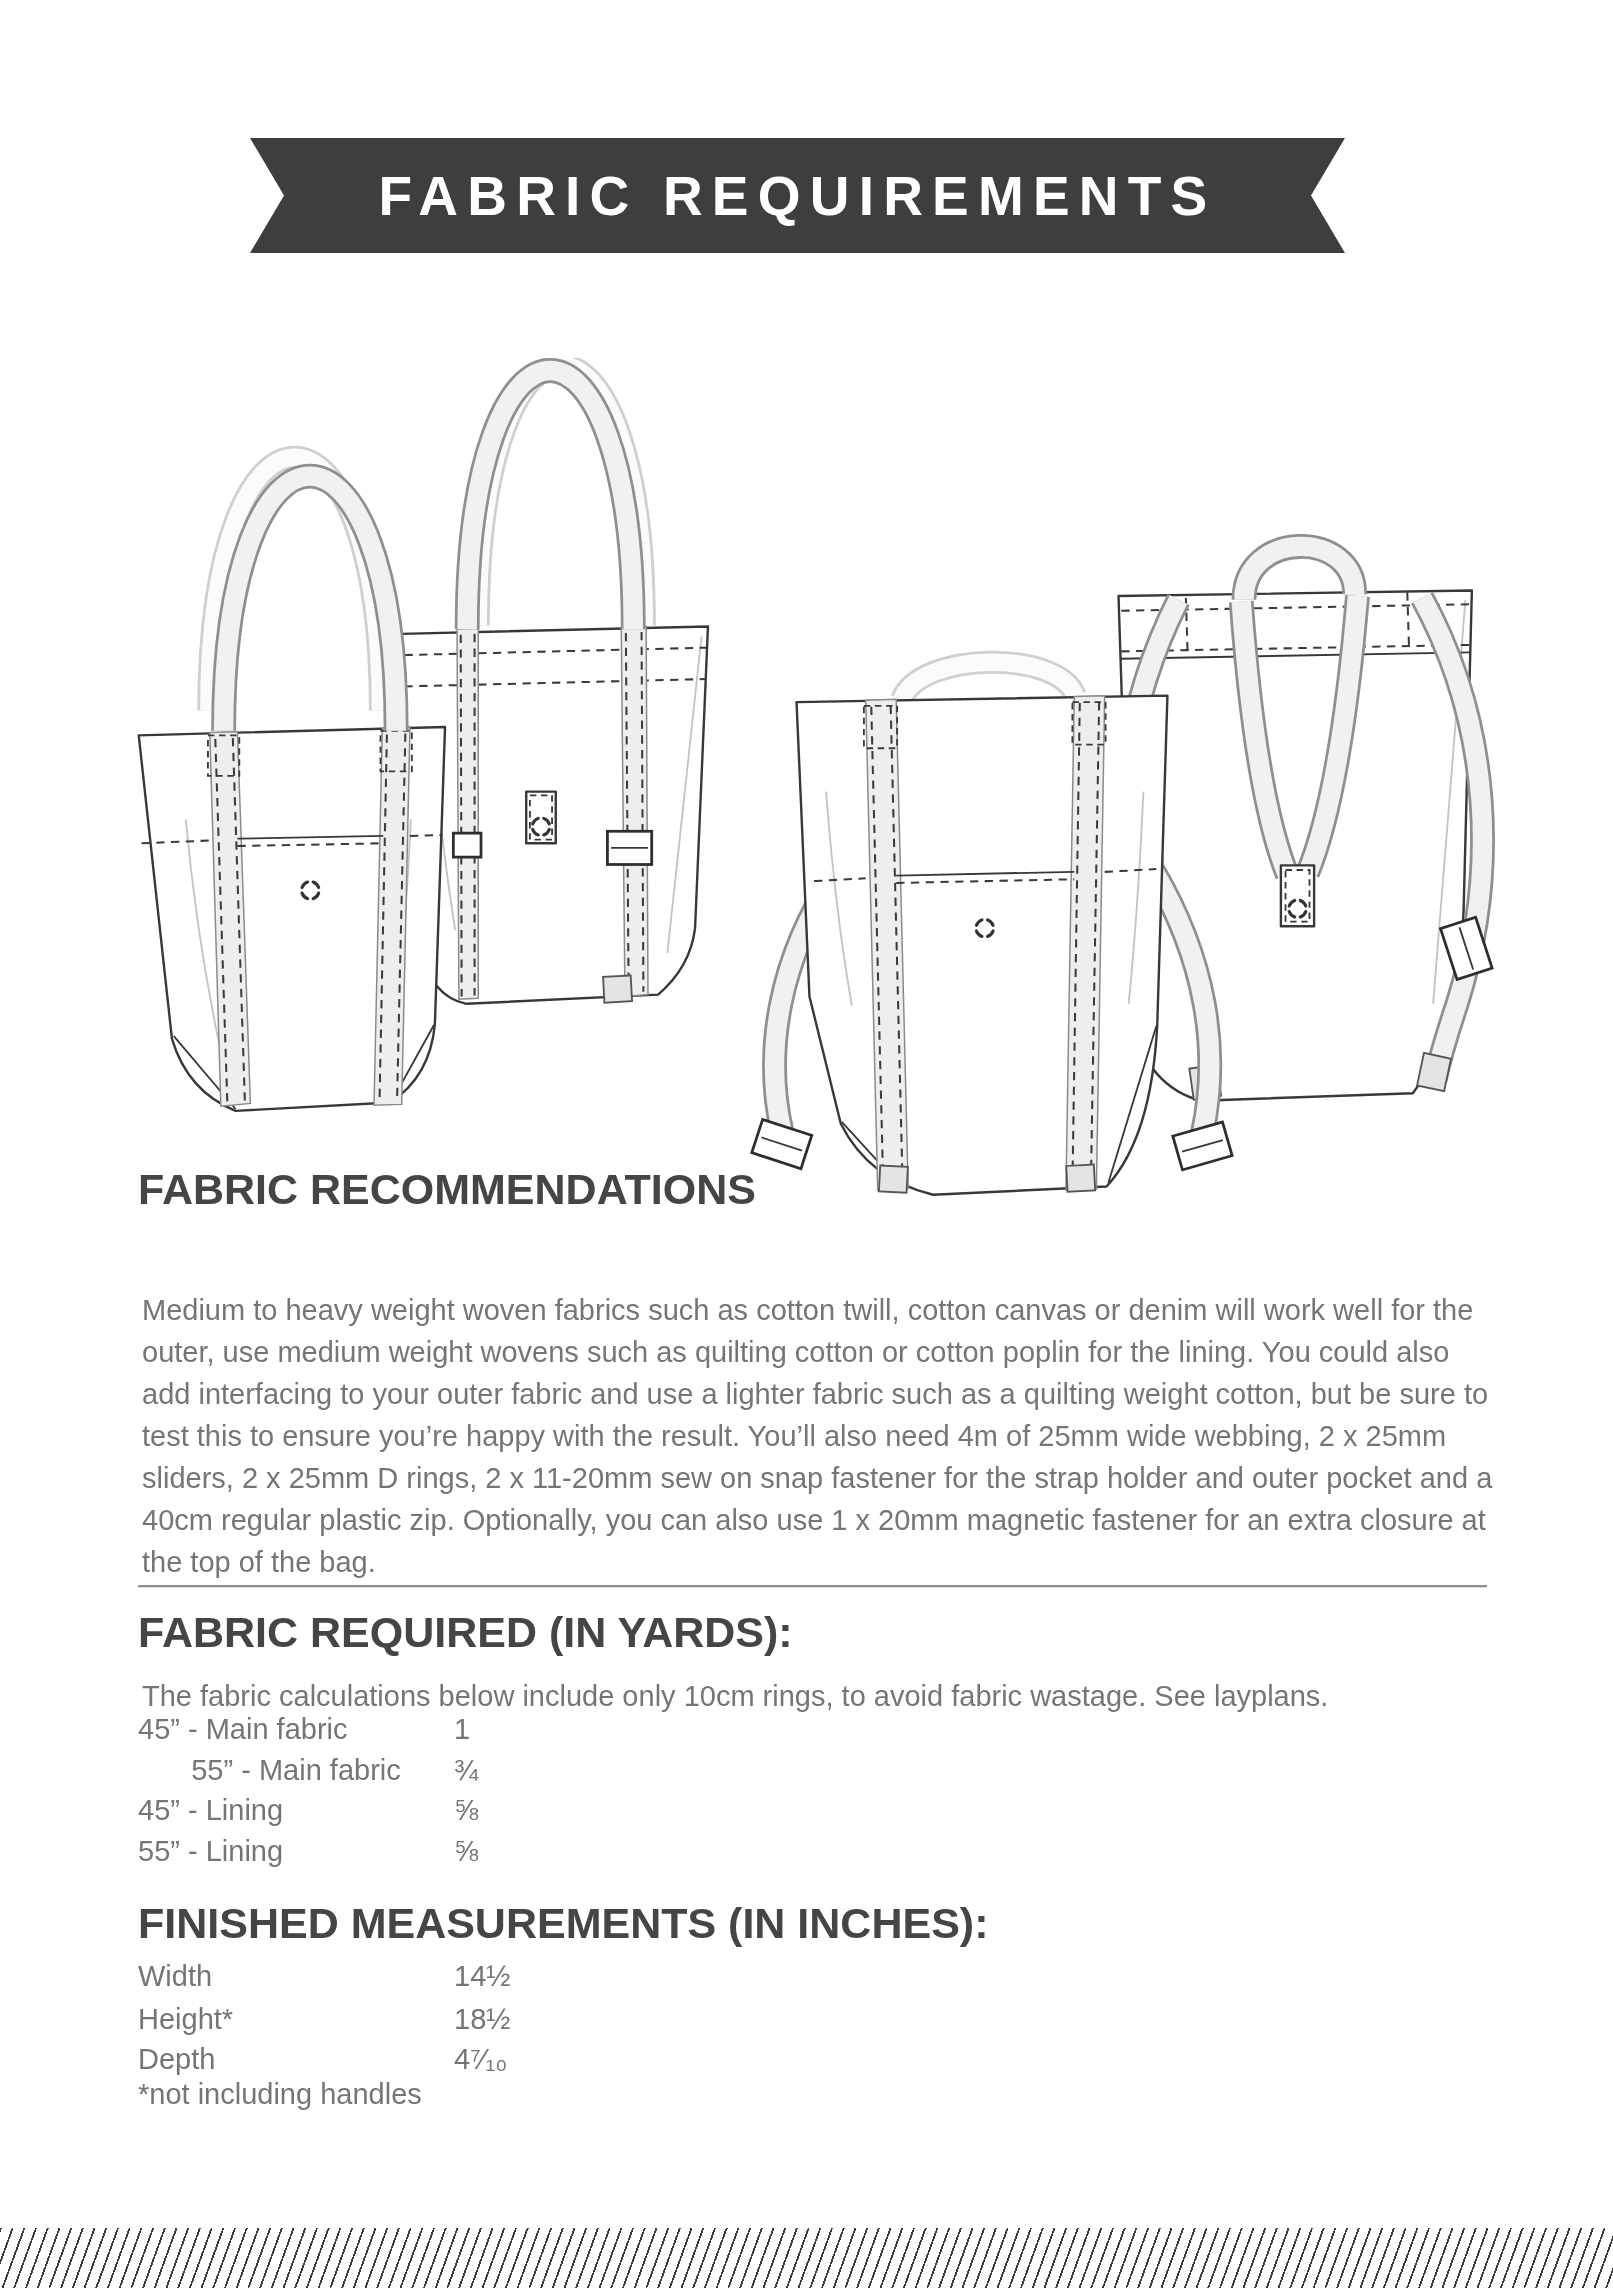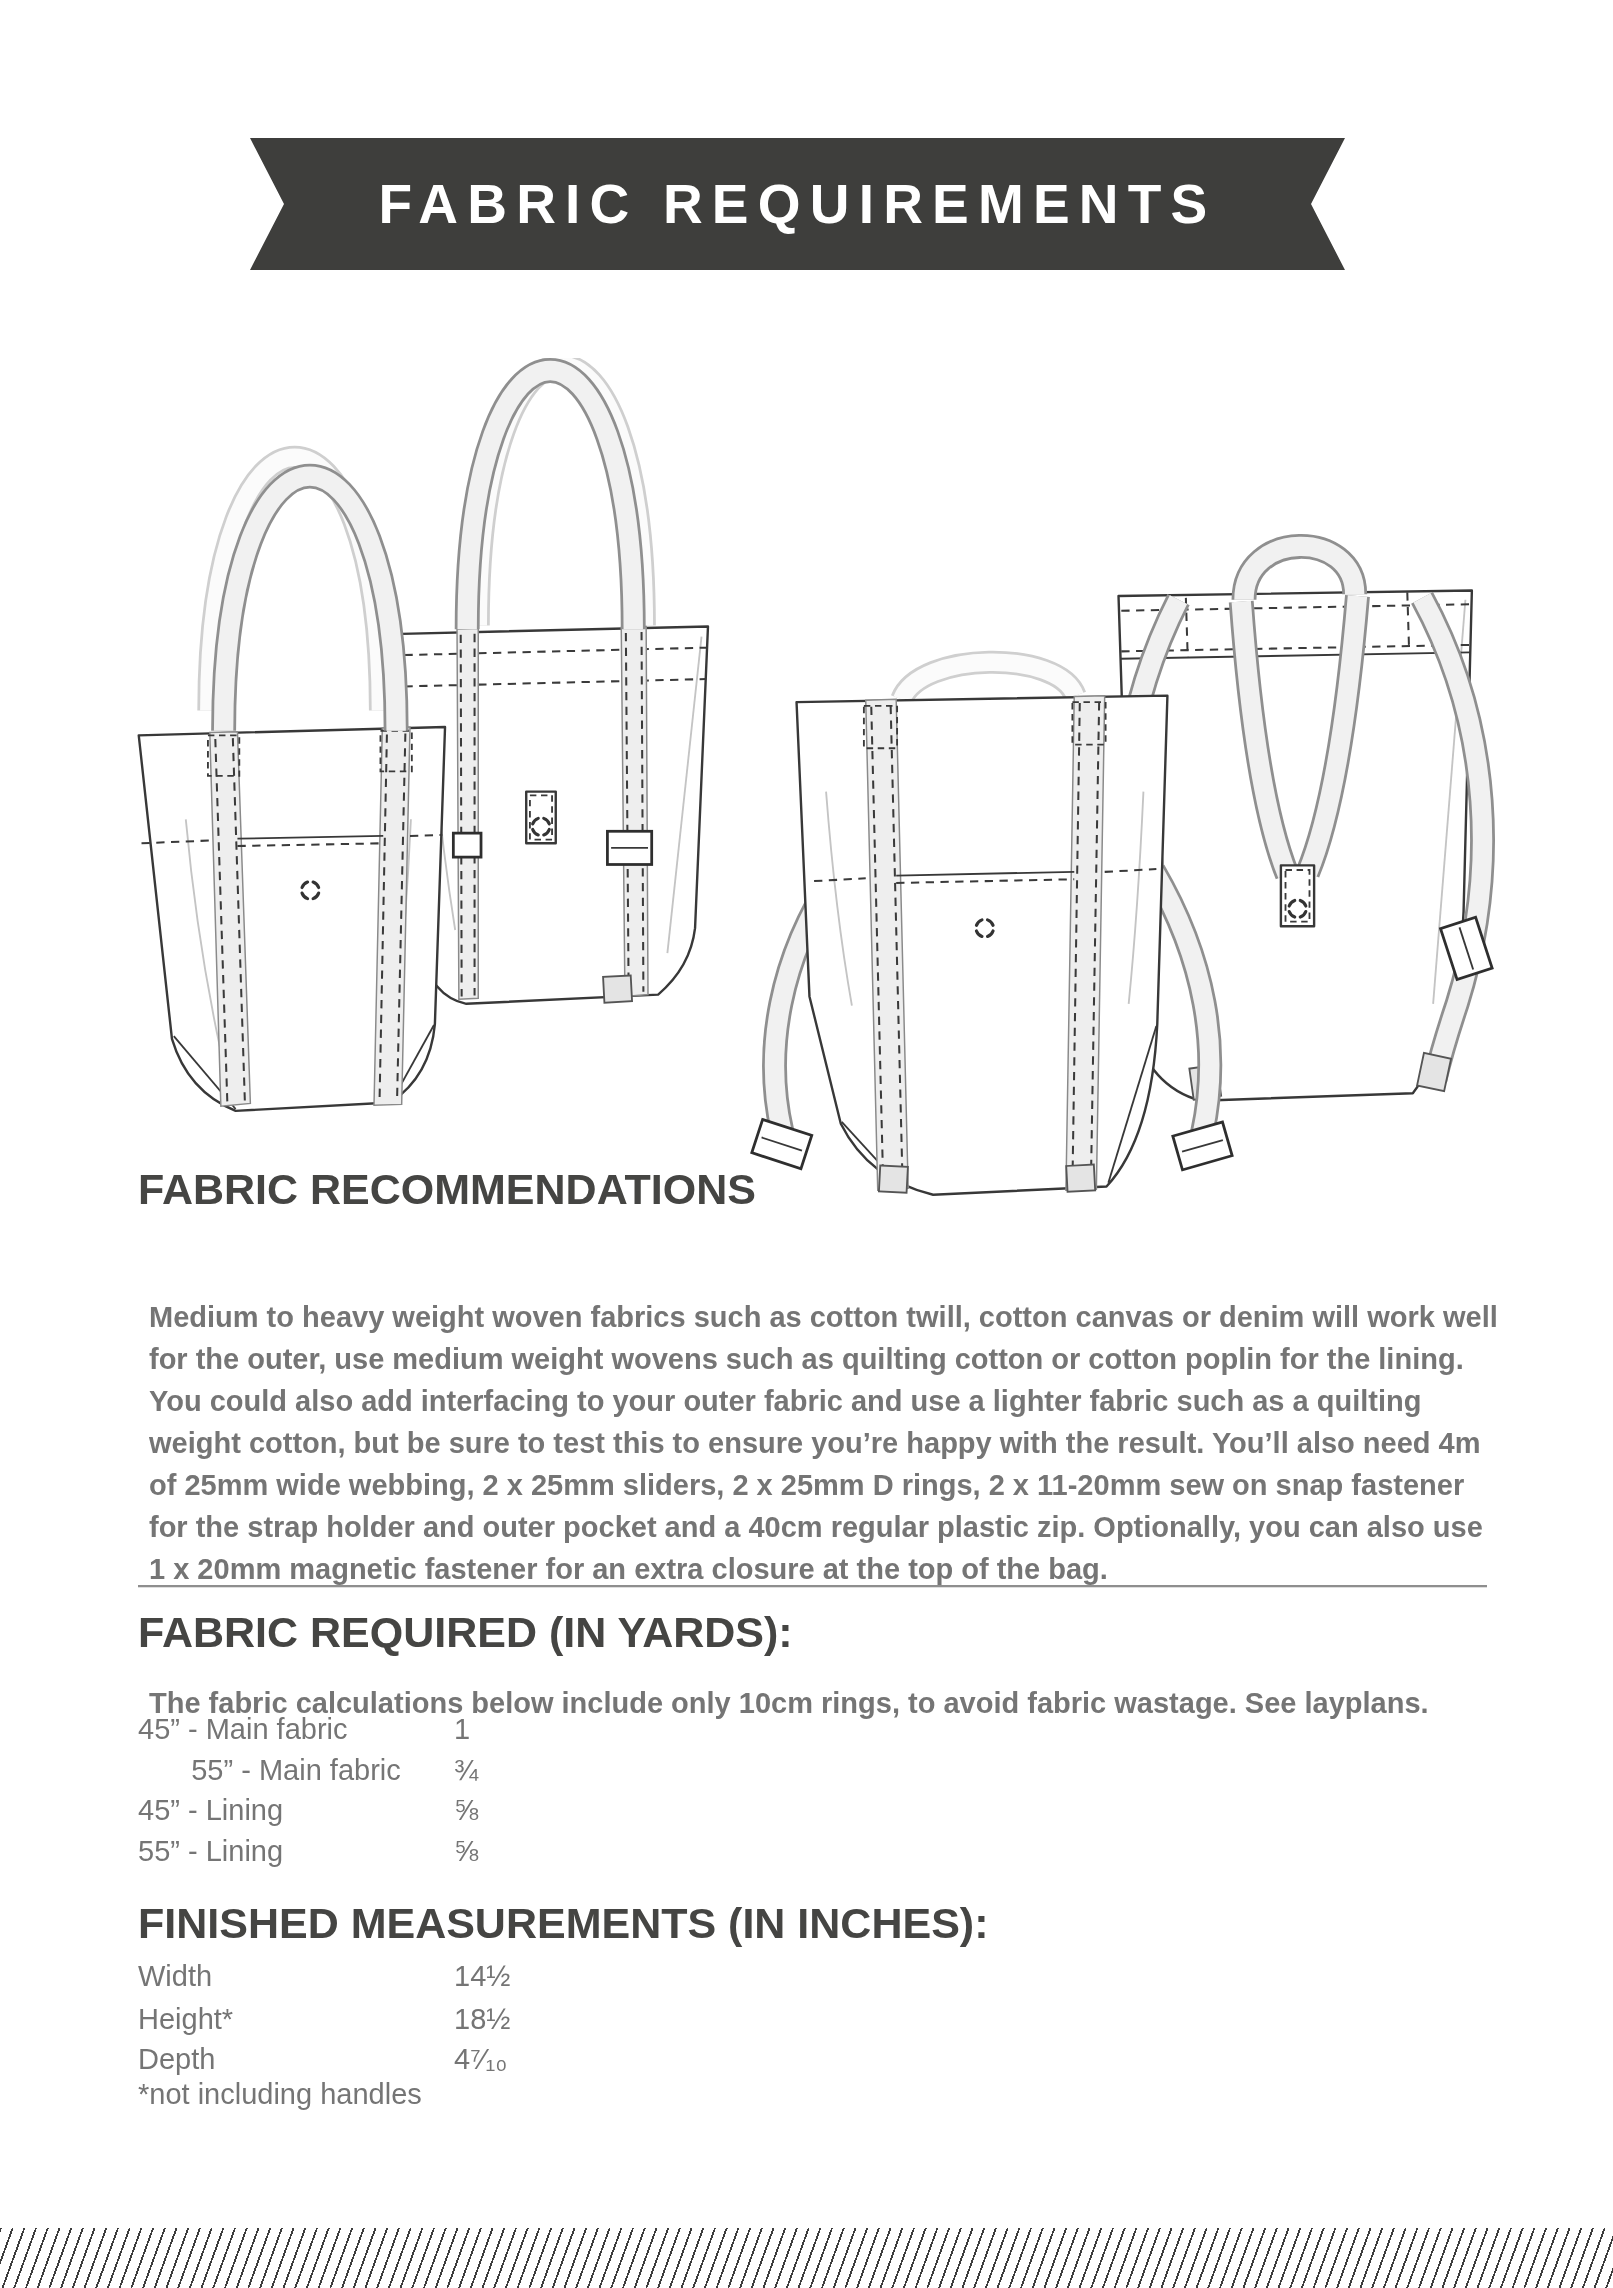--- a/index.html
+++ b/index.html
@@ -2,21 +2,21 @@
 <html style="font-size:14.8px"><head>
 <meta charset="utf-8">
 <style>
   html,body{margin:0;padding:0;background:#ffffff;}
   .page{
     position:relative; width:1613px; height:2289px; background:#ffffff;
     font-family:"Liberation Sans","DejaVu Sans",sans-serif; overflow:hidden;
   }
   
   .ribbon{
-    position:absolute; left:250px; top:138px; width:1095px; height:132px;
+    position:absolute; left:250px; top:138px; width:1095px; height:115px;
     background:#3e3e3c;
     clip-path:polygon(0 0,100% 0,calc(100% - 34px) 50%,100% 100%,0 100%,34px 50%);
     display:flex; align-items:center; justify-content:center;
   }
   .ribbon h1{
     margin:0; color:#ffffff; font-size:55px; font-weight:700;
     letter-spacing:9.2px; white-space:nowrap;
   }
   
   .figure{ position:absolute; left:97px; top:358px; width:1412px; height:858px; }
@@ -32,22 +32,22 @@
   .wi{fill:none;stroke:#f1f1f1;stroke-width:21;}
   .wo2{fill:none;stroke:#cfcfcf;stroke-width:25;}
   .wi2{fill:none;stroke:#fbfbfb;stroke-width:19;}
   .snapline{fill:none;stroke:#333333;stroke-width:3.4;stroke-linecap:round;}
   
   .h2{
     position:absolute; left:138px; margin:0; color:#454543;
     font-size:43px; font-weight:700; letter-spacing:0; white-space:nowrap;
   }
   .bodytext{
-    position:absolute; left:138px; width:1357px; margin:11px;
-    color:#757575; font-size:29px; line-height:42px; font-weight:700;
+    position:absolute; left:138px; width:1357px; margin:4px;
+    color:#757575; font-size:29px; line-height:42px; font-weight:400;
   }
   .divider{
     position:absolute; left:138px; top:1585px; width:1349px; height:2.8px;
     background:linear-gradient(to bottom,#8e8e8e 0 1.8px,#dedede 1.8px 2.8px);
   }
   .datarow{ position:absolute; left:138px; height:41px; color:#757575; font-size:29px; }
   .datarow .lbl{ display:inline-block; width:316px; }
   .datarow .val{ display:inline-block; }
   .footnote{ position:absolute; left:138px; top:2078px; margin:0; color:#757575; font-size:29px; }
   

